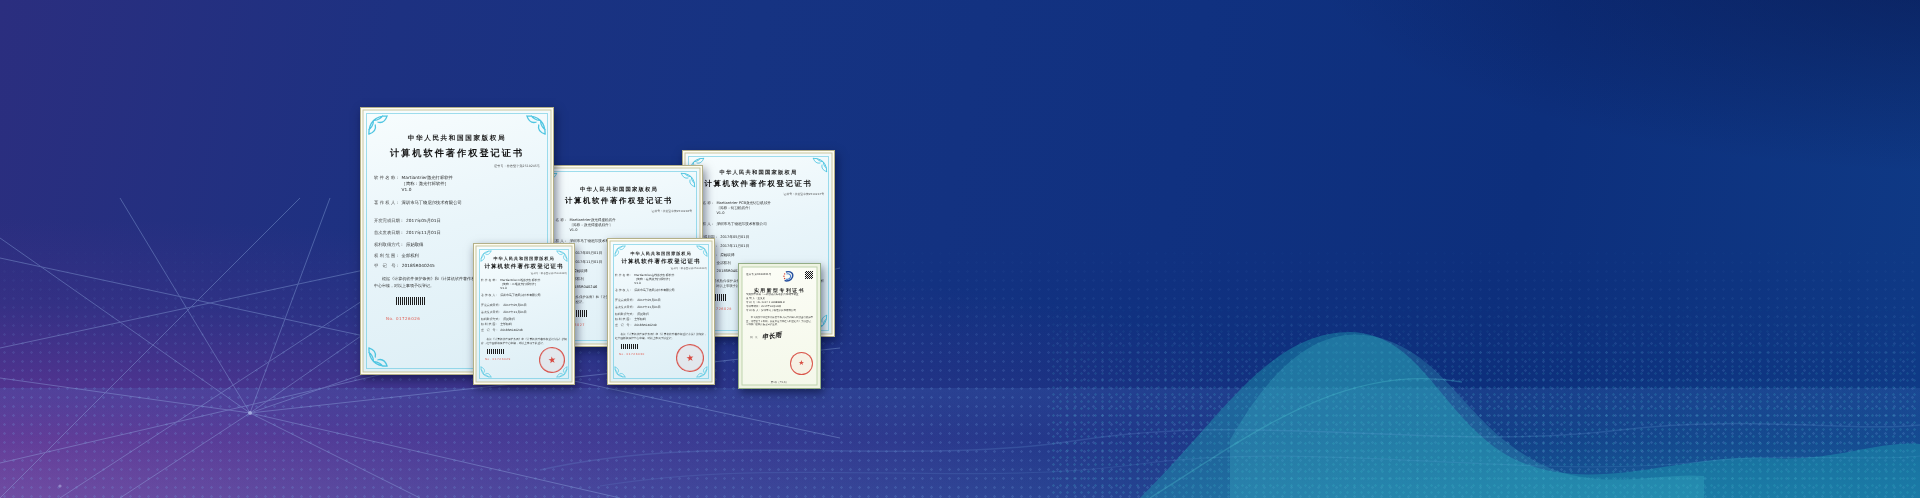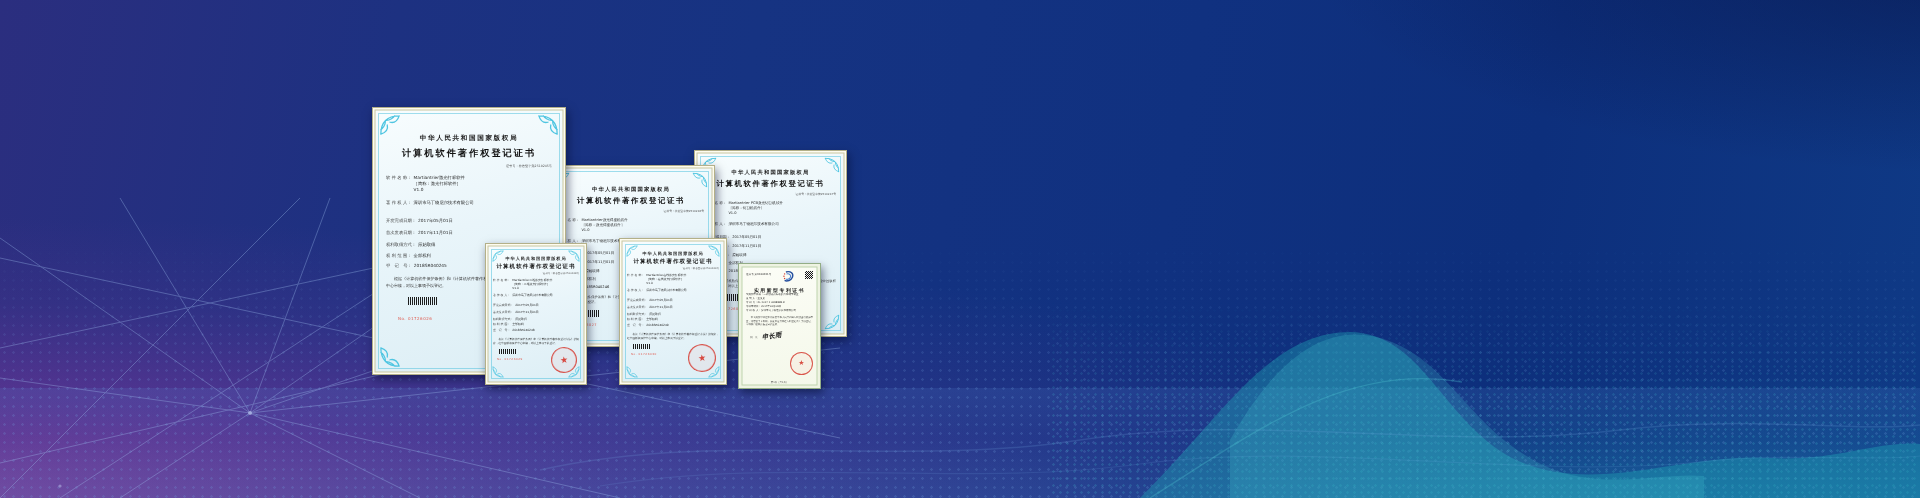--- a/index.html
+++ b/index.html
@@ -22,21 +22,21 @@
     background-size:7px 7px;
     -webkit-mask-image:linear-gradient(to bottom,transparent 0,rgba(0,0,0,.9) 55%);
     mask-image:linear-gradient(to bottom,transparent 0,rgba(0,0,0,.9) 55%);}
   svg.mesh{position:absolute;left:0;bottom:0;}
   svg.waves{position:absolute;left:0;top:0;}
 
   
   #cluster{position:absolute;left:355px;top:105px;width:470px;height:286px;}
   .cert{position:absolute;background:linear-gradient(165deg,#f8fdfe 0%,#e9f5fa 45%,#dceef5 100%);
     border:1px solid #b3b089;
-    box-shadow:inset 0 0 0 1.5px #fefcf0,inset 0 0 0 2.5px #c9c6a0,2px 4px 9px rgba(2,8,40,.5);margin-left:12px;}
+    box-shadow:inset 0 0 0 1.5px #fefcf0,inset 0 0 0 2.5px #c9c6a0,2px 4px 9px rgba(2,8,40,.5);}
   .cert .inner{position:absolute;inset:5px;border:1px solid rgba(85,195,222,.55);pointer-events:none;}
   .corner{position:absolute;color:#4fc5e1;}
   .corner svg{width:100%;height:100%;display:block;}
   .corner.tl{top:6px;left:6px}
   .corner.tr{top:6px;right:6px;transform:scaleX(-1)}
   .corner.br{bottom:6px;right:6px;transform:scale(-1,-1)}
   .corner.bl{bottom:6px;left:6px;transform:scaleY(-1)}
   .lg .corner{width:22px;height:22px}
   .md .corner{width:16px;height:16px}
   .sm .corner{width:12px;height:12px}

